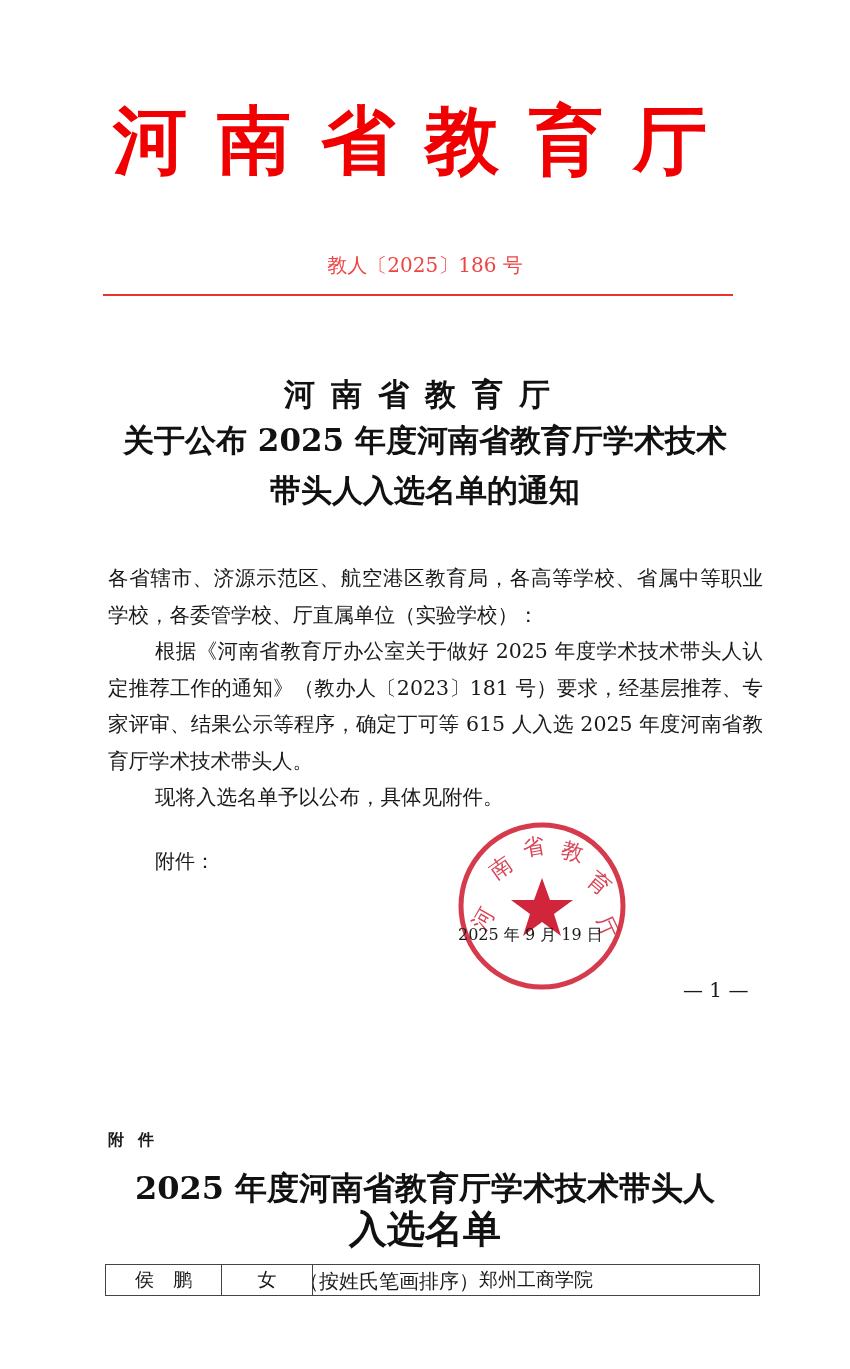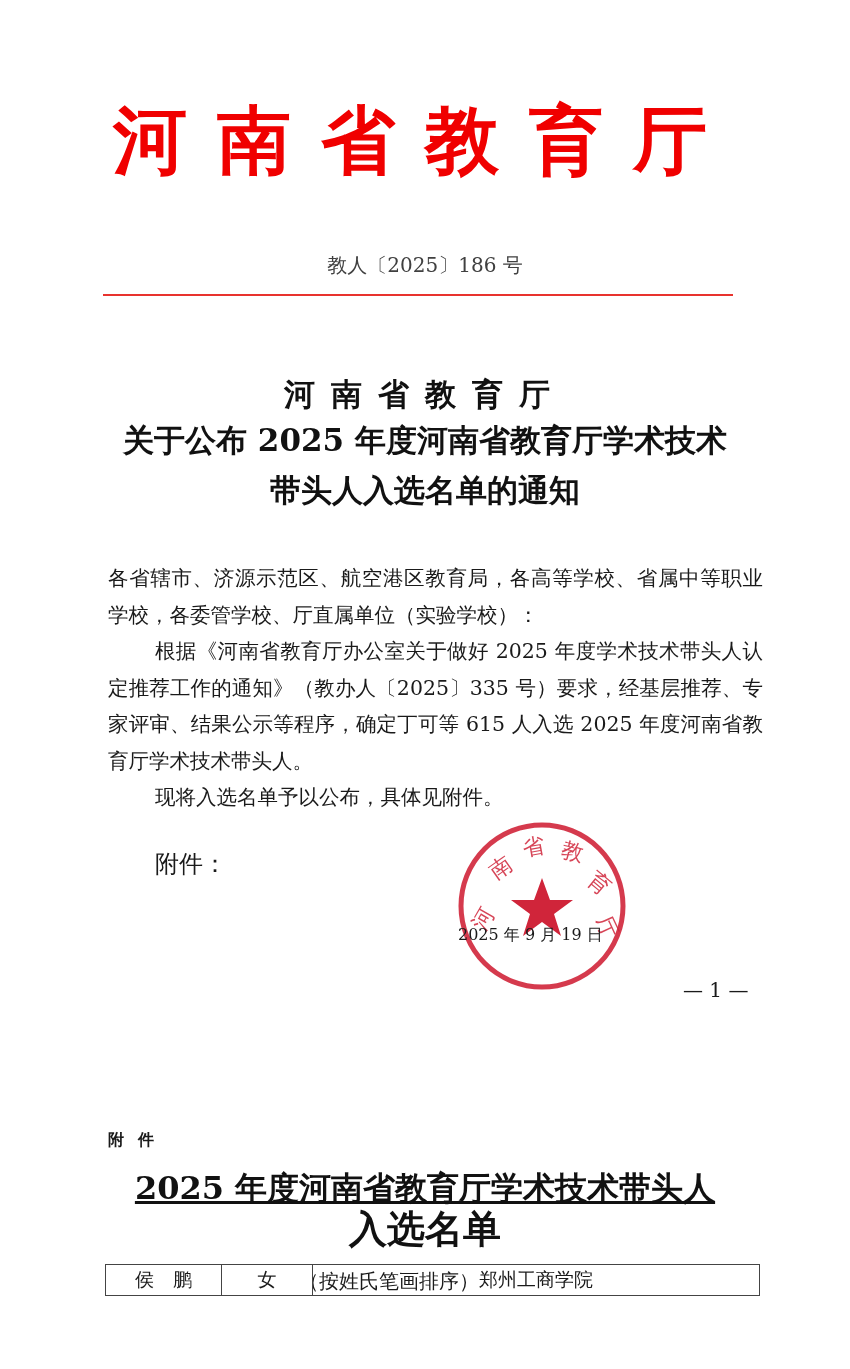--- a/index.html
+++ b/index.html
@@ -2,57 +2,57 @@
 <html><head>
 <meta charset="utf-8">
 <style>
   html, body { margin:0; padding:0; background:#ffffff; }
   body { width:850px; height:1369px; position:relative; overflow:hidden;
          font-family:"DejaVu Serif", "Liberation Serif", serif; color:#1a1a1a; }
   .abs { position:absolute; }
   .masthead { left:0; width:850px; top:95px; text-align:center; color:#f00000;
               font-family:"DejaVu Serif", serif; font-weight:bold; font-size:74px;
               letter-spacing:30px; line-height:90px; }
-  .docno { left:0; width:850px; top:252px; text-align:center; font-size:20px; color:#404040; }
+  .docno { left:0; width:850px; top:252px; text-align:center; font-size:20px; color:#ef4444; }
   .redline { left:103px; width:630px; top:294px; height:2px; background:#e8332e; }
   .title { left:0; width:850px; text-align:center; font-weight:bold; color:#111; }
   .t1 { top:374px; font-size:31px; letter-spacing:16px; }
   .t2 { top:420px; font-size:31px; }
   .t3 { top:470px; font-size:31px; }
   .para { left:108px; width:655px; font-size:20.5px; line-height:36.5px; top:560px; text-align:justify; }
   .para p { margin:0; }
   .indent { text-indent:47px; }
-  .attach { left:155px; top:848px; font-size:24px; display:flex; align-items:center;text-align:right; }
+  .attach { left:155px; top:848px; font-size:20px; display:flex; align-items:center;text-align:right; }
   .attach-box { border:1.5px solid #222; padding:1px 2px; }
   .date { left:458px; top:925px; font-size:16px; }
   .pagenum { left:683px; top:978px; font-size:20px; }
   .stamp { left:456px; top:820px; width:172px; height:172px; }
   .annex-label { left:108px; top:1130px; font-size:16px; font-weight:bold; font-family:"DejaVu Sans", sans-serif; letter-spacing:14px; }
-  .at1 { top:1167px; font-size:32px;text-decoration:underline; }
+  .at1 { top:1167px; font-size:32px; }
   .at2 { top:1204px; font-size:38px; }
   .sortnote { left:0; width:778px; top:1268px; text-align:center; font-size:20px; }
   table.roster { position:absolute; left:105px; top:1264px; width:655px; border-collapse:collapse; font-size:19px; }
   table.roster td { border:1.5px solid #444; height:30px; text-align:center; padding:0; }
   table.roster td.c1 { width:115px; }
   table.roster td.c2 { width:90px; }
 </style>
 </head>
 <body>
 
 <div class="abs masthead">河南省教育厅</div>
 <div class="abs docno">教人〔2025〕186 号</div>
 <div class="abs redline"></div>
 
 <div class="abs title t1">河南省教育厅</div>
 <div class="abs title t2">关于公布 2025 年度河南省教育厅学术技术</div>
 <div class="abs title t3">带头人入选名单的通知</div>
 
 <div class="abs para">
   <p>各省辖市、济源示范区、航空港区教育局，各高等学校、省属中等职业学校，各委管学校、厅直属单位（实验学校）：</p>
-  <p class="indent">根据《河南省教育厅办公室关于做好 2025 年度学术技术带头人认定推荐工作的通知》（教办人〔2025〕335 号）要求，经基层推荐、专家评审、结果公示等程序，确定丁可等 615 人入选 2025 年度河南省教育厅学术技术带头人。</p>
+  <p class="indent">根据《河南省教育厅办公室关于做好 2025 年度学术技术带头人认定推荐工作的通知》（教办人〔2023〕181 号）要求，经基层推荐、专家评审、结果公示等程序，确定丁可等 615 人入选 2025 年度河南省教育厅学术技术带头人。</p>
   <p class="indent">现将入选名单予以公布，具体见附件。</p>
 </div>
 
 <div class="abs attach">
   <span>附件：</span>
 </div>
 
 <svg class="abs stamp" viewBox="0 0 172 172">
   <circle cx="86" cy="86" r="81" fill="none" stroke="#d0253a" stroke-width="5" opacity="0.9"></circle>
   <polygon points="86,58 94,80 117,80 98,94 105,116 86,102 67,116 74,94 55,80 78,80" fill="#d0253a"></polygon>

